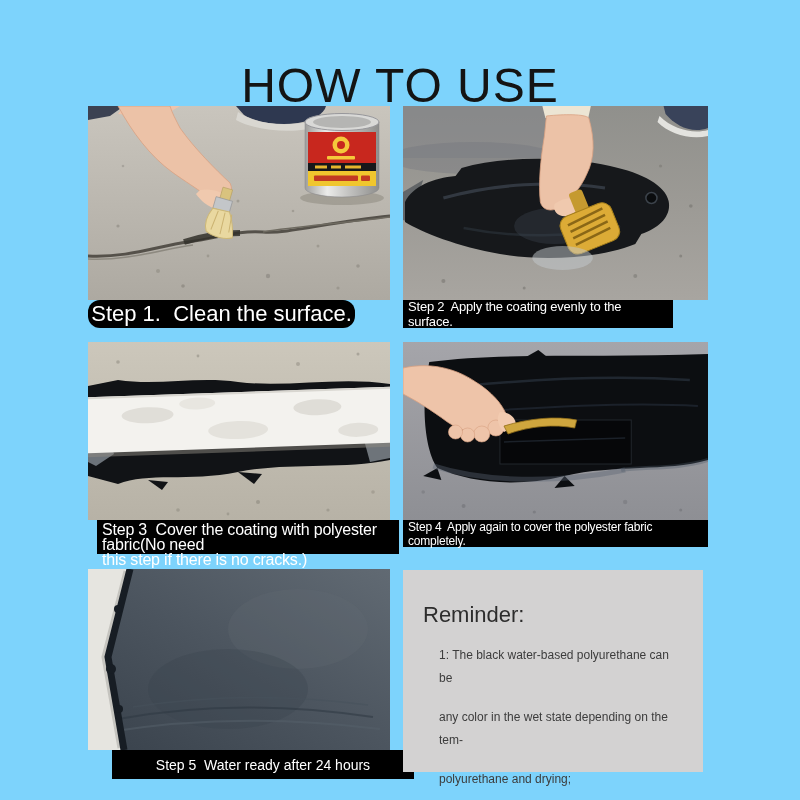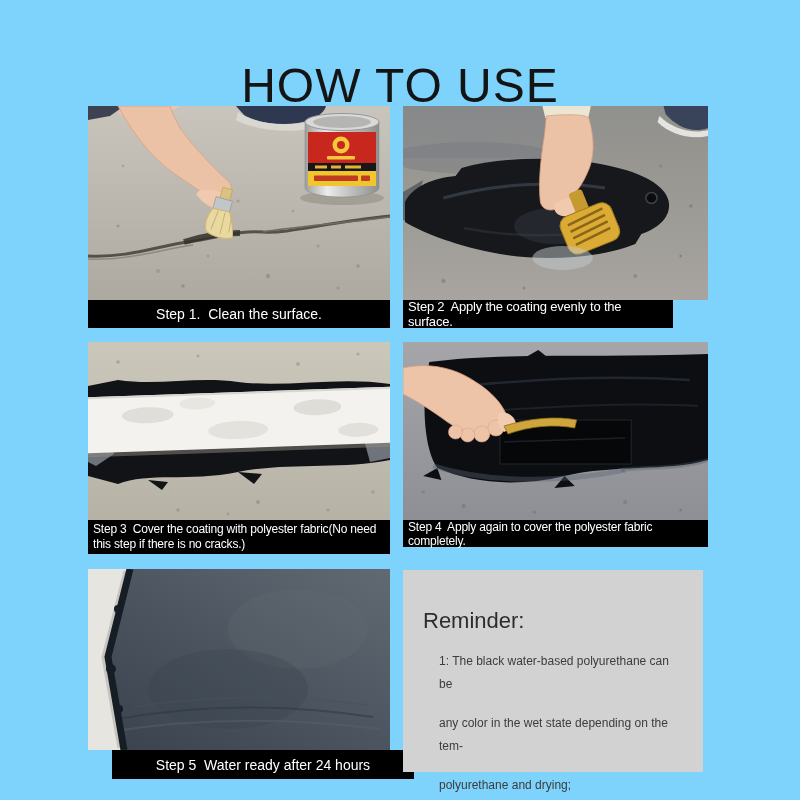--- a/index.html
+++ b/index.html
@@ -12,30 +12,30 @@
   .ph { position:absolute; margin:0; overflow:hidden; background:#b5b1a9; }
   .ph svg { display:block; width:100%; height:100%; }
   #p1 { left:88px;  top:106px; width:302px; height:194px; }
   #p2 { left:403px; top:106px; width:305px; height:194px; }
   #p3 { left:88px;  top:342px; width:302px; height:178px; }
   #p4 { left:403px; top:342px; width:305px; height:178px; }
   #p5 { left:88px;  top:569px; width:302px; height:181px; }
 
   .cap { position:absolute; background:#000; color:#fff; white-space:pre-wrap;
          display:flex; align-items:center; box-sizing:border-box; }
-  #c1 { left:88px;  top:300px; width:302px; height:28px; justify-content:center; font-size:14px; }
+  #c1 { left:88px;  top:300px; width:267px; height:28px; justify-content:center; font-size:22px;border-radius:12px; }
   #c2 { left:403px; top:300px; width:270px; height:28px; padding:0 5px; font-size:13px; letter-spacing:-0.2px; }
-  #c3 { left:88px;  top:520px; width:302px; height:34px; padding:2px 5px; font-size:12px;
+  #c3 { left:97px;  top:520px; width:302px; height:34px; padding:2px 5px; font-size:16px;
         letter-spacing:-0.2px; line-height:15px; align-items:flex-start; }
   #c4 { left:403px; top:520px; width:305px; height:27px; padding:0 5px; font-size:12px; letter-spacing:-0.2px; }
   #c5 { left:88px;  top:750px; width:302px; height:29px; justify-content:center; font-size:14px;margin-left:24px; }
 
   #reminder { position:absolute; left:403px; top:570px; width:300px; height:202px;
               background:#d3d2d2; box-sizing:border-box; padding:32px 16px 0 20px; }
-  #reminder .rh { font-size:22px; font-weight:400; color:#2d2d2d; margin:6px 0 10px 0; }
+  #reminder .rh { font-size:22px; font-weight:400; color:#2d2d2d; margin:0 0 10px 0; }
   #reminder .rl { font-size:12px; color:#3c3c3c; line-height:23px; margin:16px; }
 </style>
 </head>
 <body>
 
 <div id="canvas">
 
   <h1 id="title">HOW TO USE</h1>
 
   <figure class="ph" id="p1">

